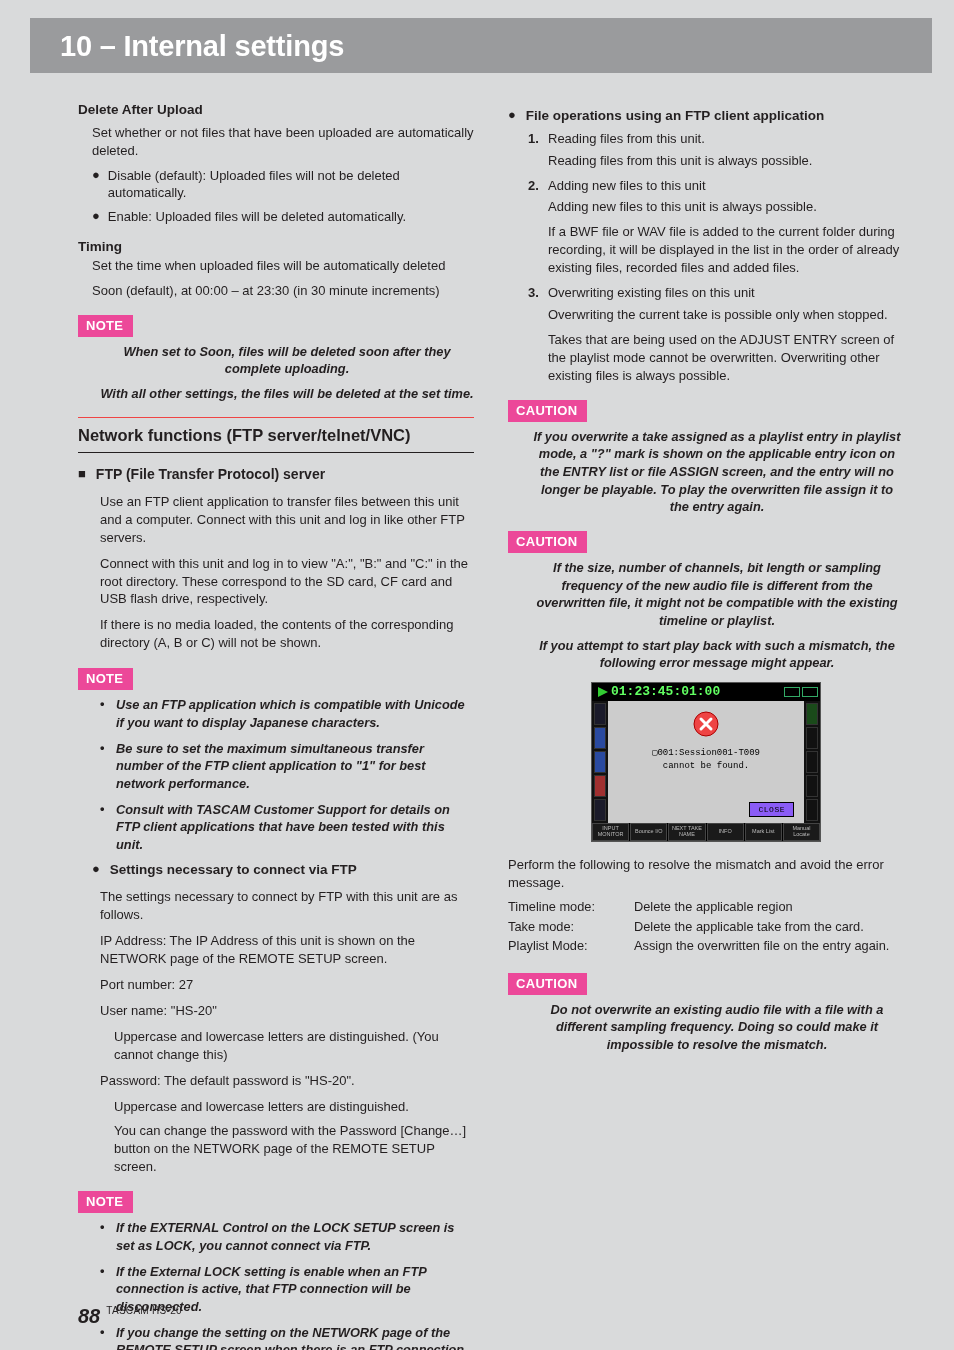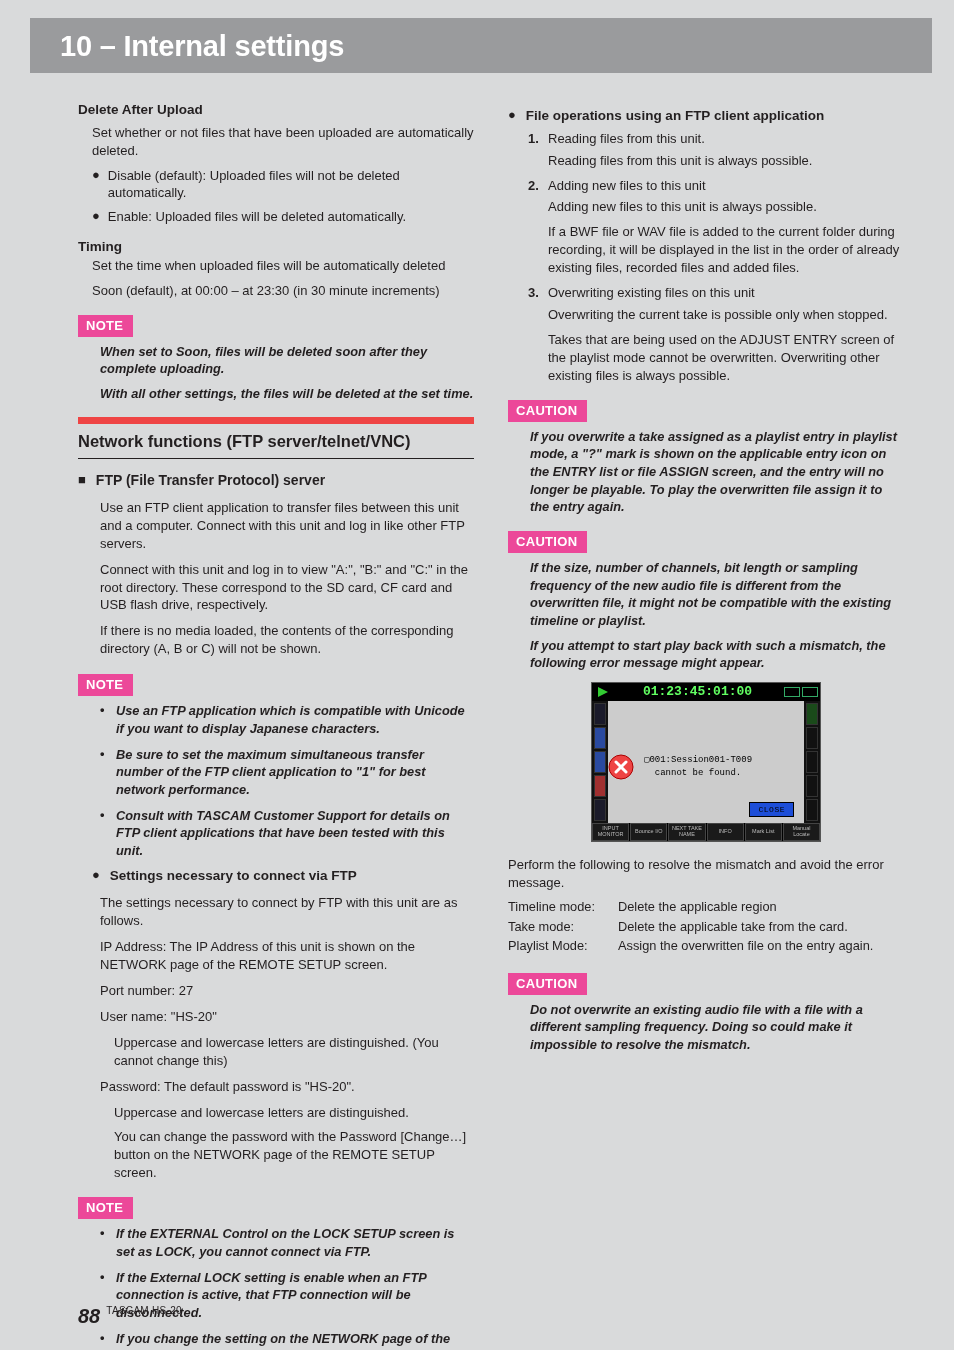--- a/index.html
+++ b/index.html
@@ -9,57 +9,57 @@
   .title-bar { background: #9a9b9d; color: #fff; font-weight: 700; font-size: 29px; padding: 12px 20px 10px 30px; margin-bottom: 28px; letter-spacing: -0.2px; }
   .cols { display: flex; gap: 34px; padding: 0 28px 0 48px; }
   .col { flex: 1 1 0; font-size: 13px; line-height: 1.38; }
   .h-sub { font-weight: 700; font-size: 13.5px; margin-bottom: 4px; }
   .indent1 { padding-left: 14px; margin-bottom: 7px; }
   .h-timing { font-weight: 700; font-size: 13.5px; margin-top: 12px; }
   .bullet-row { display: flex; gap: 8px; padding-left: 14px; margin-bottom: 6px; }
   .bullet-row .dot { font-size: 13px; line-height: 1.3; }
   .bullet-row .txt { flex: 1; }
   .label-box { display: inline-block; background: #ec4899; color: #fff; font-weight: 700; font-size: 13px; padding: 2px 10px 2px 8px; margin: 8px 0 6px 0; letter-spacing: 0.3px; }
-  .ital { font-style: italic; font-weight: 700; font-size: 12.8px; padding-left: 22px; margin-bottom: 7px; }
+  .ital { font-style: italic; font-weight: 700; font-size: 12.8px; padding-left: 22px; margin-bottom: 7px; text-align: center; }
   .ital-dot { display:flex; gap:10px; font-style: italic; font-weight: 700; font-size: 12.8px; padding-left: 22px; margin-bottom: 8px; }
   .ital-dot .d { font-style: normal; font-weight: 700; line-height:1.2; min-width:6px;}
   .ital-dot .t { flex:1; }
-  .h2 { font-weight: 700; font-size: 16.5px; color: #231f20; border-top: 7px solid #ef4444; border-bottom: 1px solid #231f20; padding: 6px 0; margin: 14px 0 12px 0; }
+  .h2 { font-weight: 700; font-size: 16.5px; color: #231f20; border-top: 1px solid #ef4444; border-bottom: 1px solid #231f20; padding: 6px 0; margin: 14px 0 12px 0; }
   .h3-row { display:flex; gap:10px; font-weight:700; font-size:14px; margin: 6px 0 8px 0; }
   .h3-row .sq { font-size:13px; line-height:1.4; }
   .para1 { padding-left: 22px; margin-bottom: 8px; margin-top: 8px; }
   .sub-bullet-head { display:flex; gap:10px; padding-left:14px; font-weight:700; font-size:13.5px; margin: 6px 0 4px 0; }
   .sub-bullet-head .dot { font-size:13px; line-height:1.3; }
   .sub-bullet-head .t { flex:1; }
   .deep { padding-left: 36px; margin-bottom: 7px; }
   .num-row { display:flex; gap:6px; padding-left: 20px; margin-bottom: 4px; }
   .num-row .n { min-width: 14px; font-weight:700; }
   .num-row .t { flex:1; }
   .num-body { padding-left: 40px; margin-bottom: 7px; }
   .resolve-table { padding-left: 0; margin: 6px 0 10px 0; font-size:12.8px;}
-  .resolve-table .row { display:flex; gap:12px; margin-bottom:2px;}
+  .resolve-table .row { display:flex; gap:28px; margin-bottom:2px;}
   .resolve-table .k { min-width: 98px; }
   .resolve-table .v { flex:1; }
   .img-wrap { display:flex; justify-content:center; margin: 10px 0 14px 0;}
   .screenshot { width: 230px; height: 160px; background:#000; position:relative; border:1px solid #555; font-family: monospace; color:#fff; }
   .scr-top { height:18px; display:flex; align-items:center; }
   .scr-play { width:16px; height:14px; margin-left:3px; display:flex; align-items:center; justify-content:center;}
   .scr-play svg { display:block; }
-  .scr-time { flex:1; text-align:center; color:#62ff62; font-weight:bold; font-size:13px; letter-spacing:0px; font-family:"Courier New",monospace;}
+  .scr-time { flex:1; text-align:left; color:#62ff62; font-weight:bold; font-size:13px; letter-spacing:0px; font-family:"Courier New",monospace;}
   .scr-badges { width:36px; display:flex; gap:2px; padding-right:2px;}
   .scr-badges div { flex:1; height:10px; border:1px solid #3a6; font-size:5px; text-align:center;}
   .scr-body { position:absolute; top:18px; left:0; right:0; bottom:18px; display:flex;}
   .scr-left { width:16px; background:#111; display:flex; flex-direction:column; gap:2px; padding:2px;}
   .scr-left div { flex:1; border:1px solid #333; background:#1a1a2a; font-size:5px;}
   .scr-left .blue { background:#2a4aa0;}
   .scr-left .red { background:#a03030;}
-  .scr-center { flex:1; background:#ccc; color:#000; display:flex; flex-direction:row; align-items:center; justify-content:flex-start; padding-top:10px; gap:10px; position:relative;}
+  .scr-center { flex:1; background:#ccc; color:#000; display:flex; flex-direction:column; align-items:center; justify-content:flex-start; padding-top:10px; gap:10px; position:relative;}
   .x-circle { width:26px; height:26px; }
   .scr-text-box { font-size:9px; text-align:center; line-height:1.4; font-family:"Courier New",monospace;}
-  .scr-close { position:absolute; bottom:6px; right:10px; border:1px solid #000; background:#1d4ed8; color:#000; font-size:8px; padding:1px 8px; font-family:"Courier New",monospace; letter-spacing:0.5px;margin-left:33px;}
+  .scr-close { position:absolute; bottom:6px; right:10px; border:1px solid #000; background:#8b5cf6; color:#000; font-size:8px; padding:1px 8px; font-family:"Courier New",monospace; letter-spacing:0.5px;margin-left:33px;}
   .scr-right { width:16px; background:#111; display:flex; flex-direction:column; gap:2px; padding:2px;}
   .scr-right div { flex:1; border:1px solid #333; font-size:5px;}
   .scr-right .grn { background:#1a4a1a;}
   .scr-bottom { position:absolute; left:0; right:0; bottom:0; height:18px; display:flex; gap:1px; background:#000;}
   .scr-bottom div { flex:1; border:1px solid #444; background:#1a1a1a; color:#bbb; font-size:5.5px; display:flex; align-items:center; justify-content:center; text-align:center; line-height:1; font-family:Arial,monospace;}
   .footer { position:absolute; bottom:22px; left:78px; display:flex; align-items:flex-start; gap:6px;}
   .footer .pn { font-weight:700; font-style:italic; font-size:20px; }
   .footer .mdl { font-size:10px; letter-spacing:0.3px; }
 </style>
 </head>

